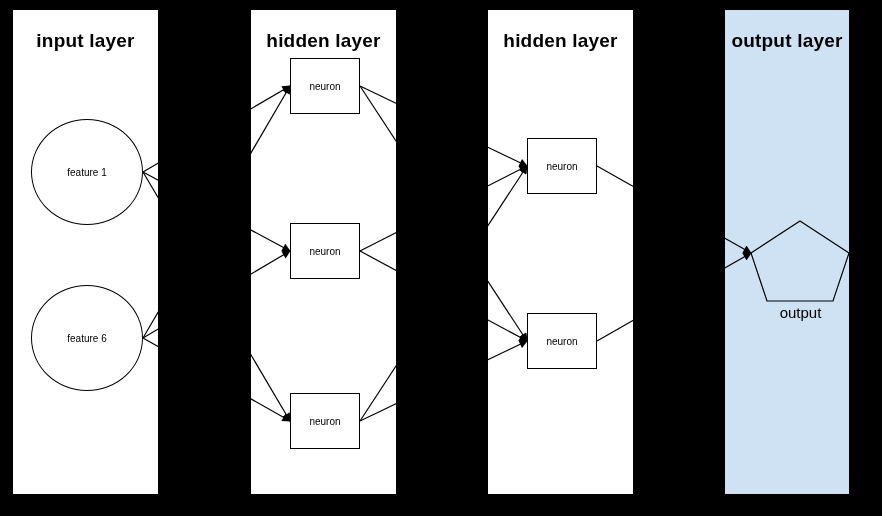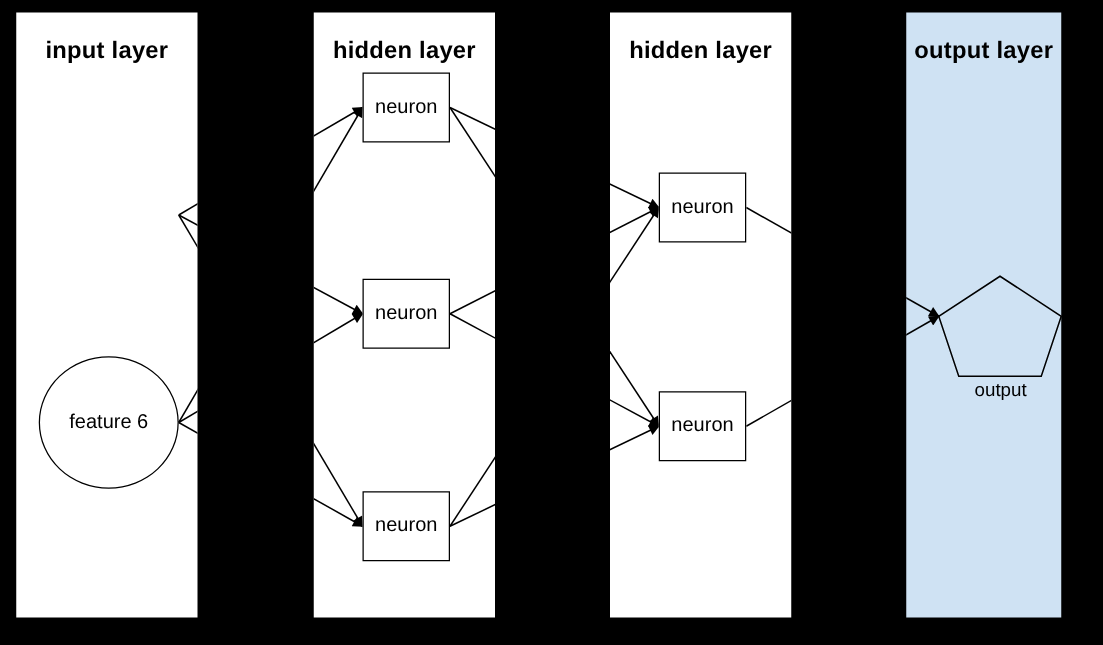--- a/index.html
+++ b/index.html
@@ -45,21 +45,21 @@
   }
   .node {
     position: absolute;
     display: flex;
     align-items: center;
     justify-content: center;
     background: #ffffff;
     border: 1px solid #000000;
     box-sizing: border-box;
     color: #000000;
-    font-size: 16px;
+    font-size: 10px;
   }
   .node.circle { border-radius: 50%; }
   .node.box { }
   .pentagon-label {
     position: absolute;
     left: 750px;
     top: 261px;
     width: 101px;
     text-align: center;
     font-size: 15px;
@@ -113,20 +113,23 @@
       <line x1="360" y1="421" x2="527" y2="166" marker-end="url(#arrow)"></line>
       <line x1="360" y1="421" x2="527" y2="341" marker-end="url(#arrow)"></line>
 
       <line x1="597" y1="166" x2="751" y2="253" marker-end="url(#arrow)"></line>
       <line x1="597" y1="341" x2="751" y2="253" marker-end="url(#arrow)"></line>
 
       <polygon points="800,221 849,253 833,301 767,301 751,253" fill="none"></polygon>
     </g>
   </svg>
 
+  <div class="node circle" style="left:31px;top:119px;width:112px;height:106px;">
+    <span>feature 1</span>
+  </div>
   <div class="node circle" style="left:31px;top:285px;width:112px;height:106px;">
     <span>feature 6</span>
   </div>
 
   <div class="node box" style="left:290px;top:58px;width:70px;height:56px;">
     <span>neuron</span>
   </div>
   <div class="node box" style="left:290px;top:223px;width:70px;height:56px;">
     <span>neuron</span>
   </div>

